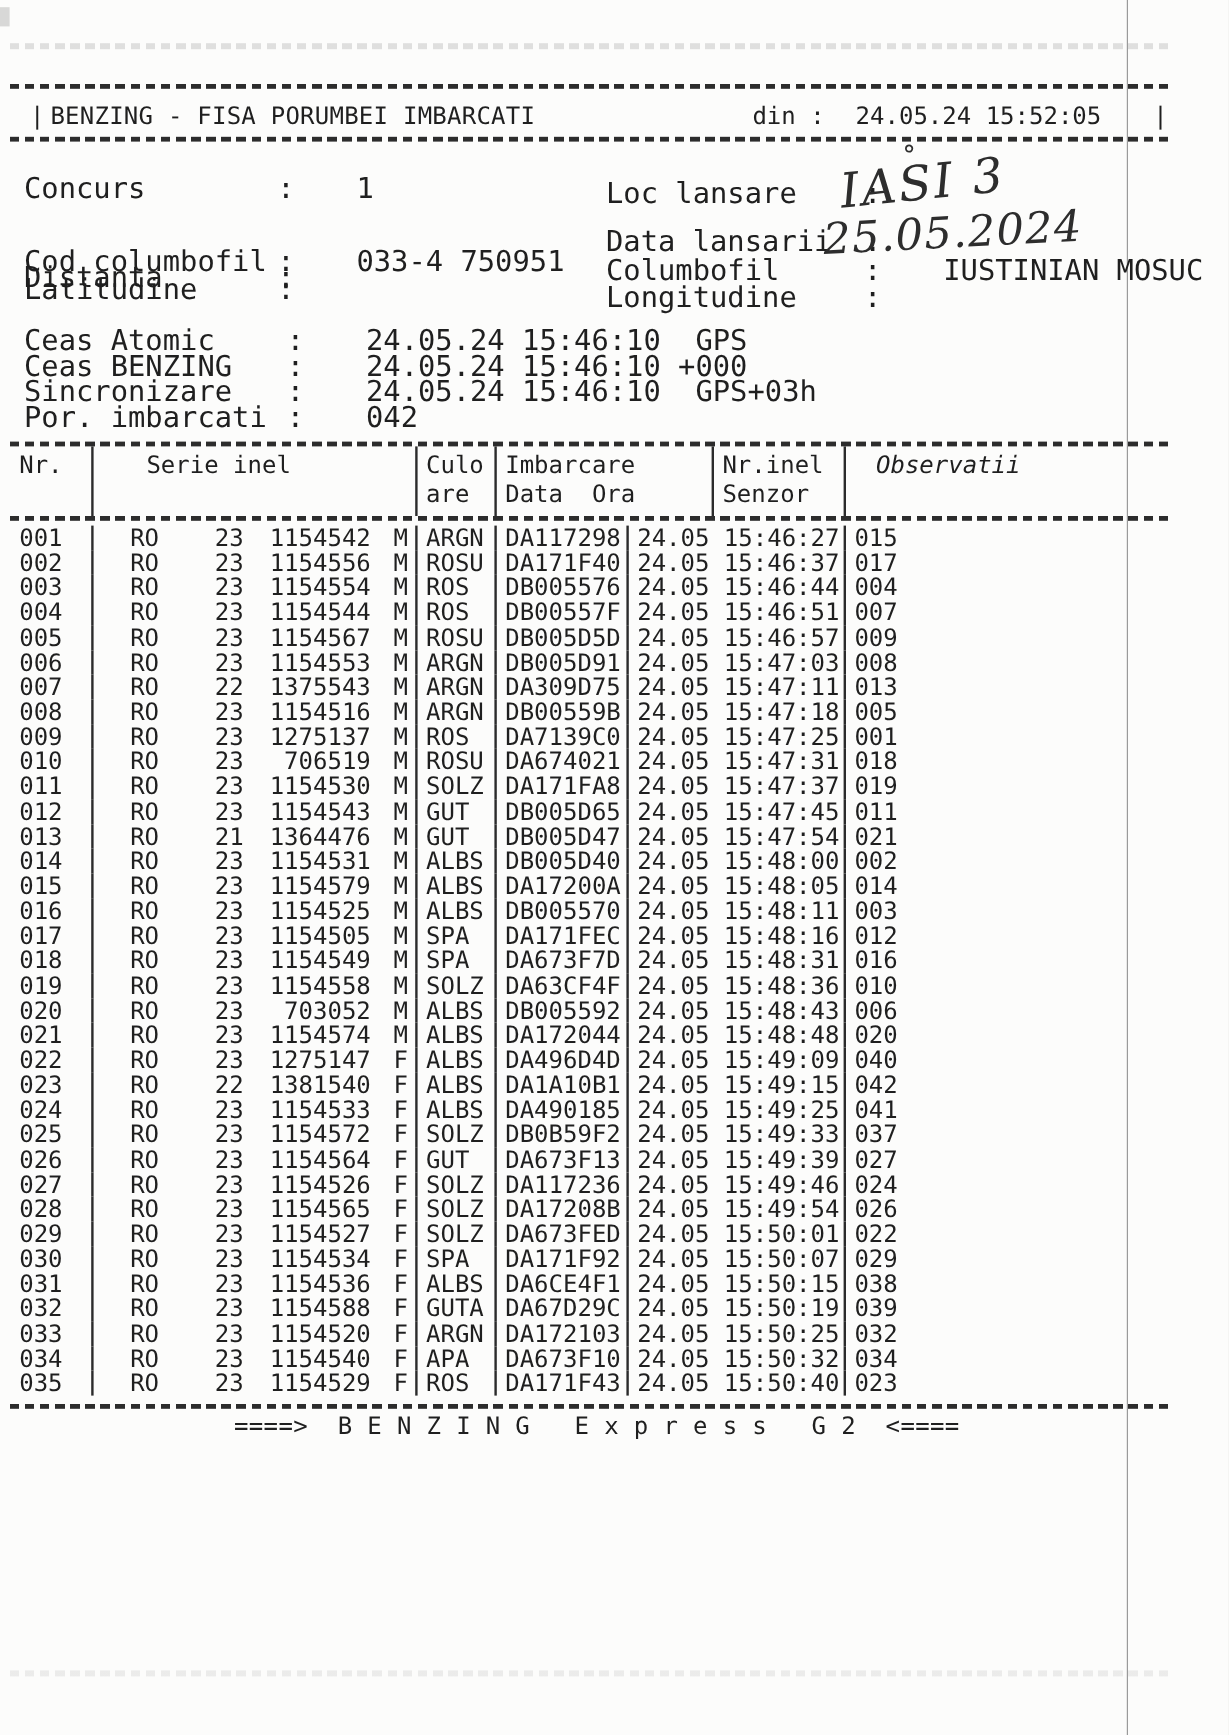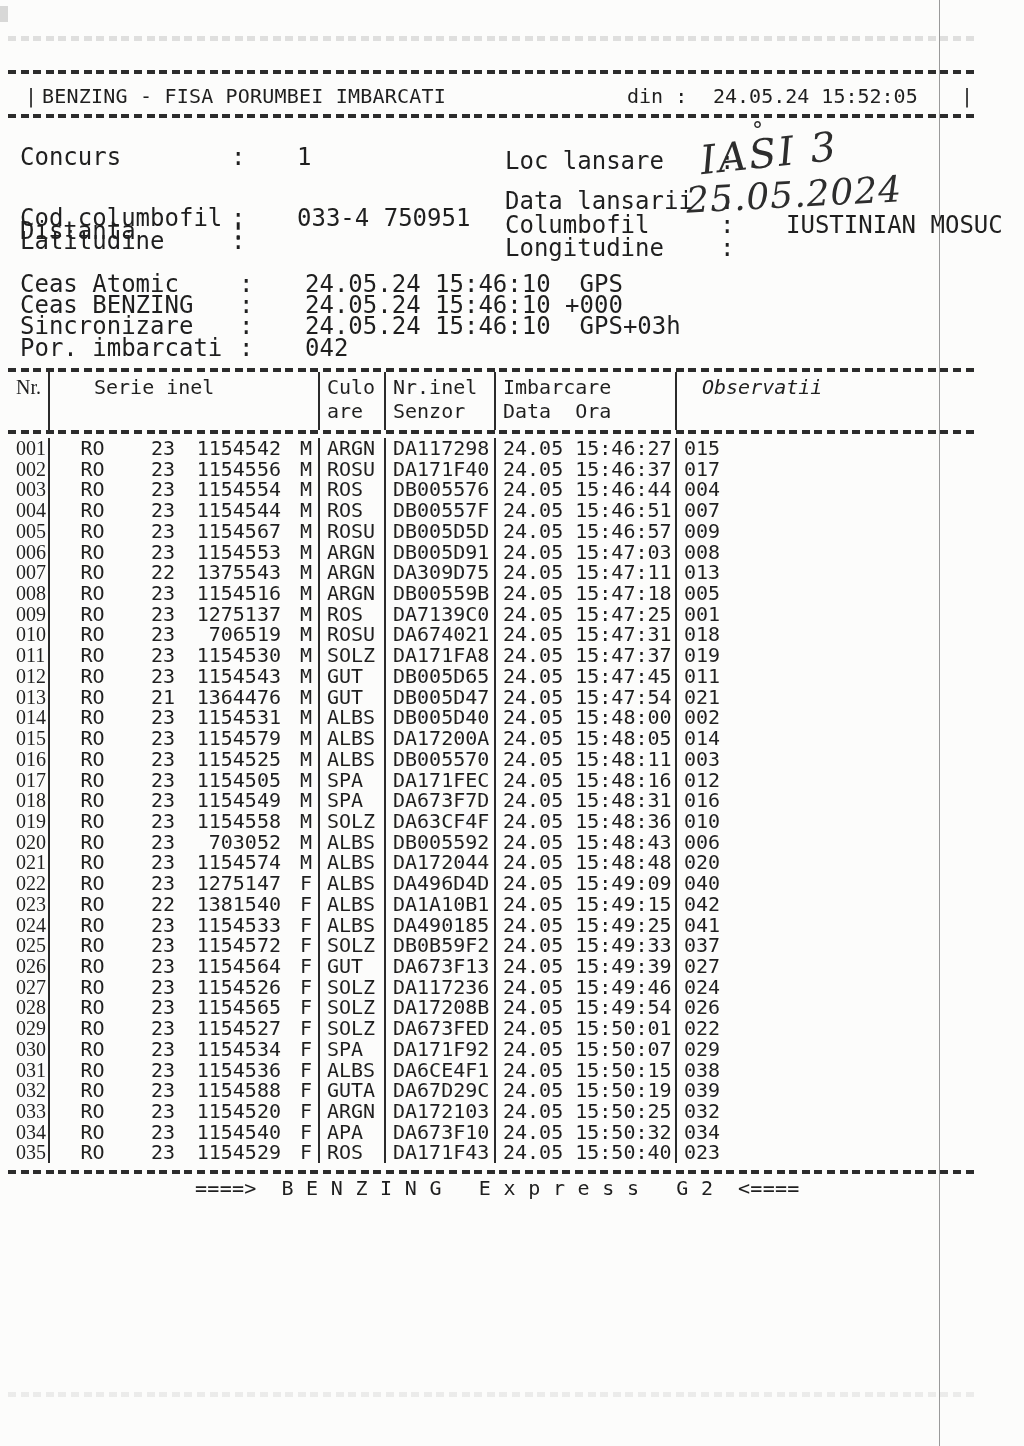--- a/index.html
+++ b/index.html
@@ -47,21 +47,21 @@
   .hand.ring{left:752px;top:118px;font-size:22px;transform:none;letter-spacing:0;}
   .hand.date{left:686px;top:174px;font-size:36px;transform:rotate(-3deg);letter-spacing:1px;}
   
   .thead{position:absolute;top:372px;left:0;width:939px;height:58px;display:flex;font-size:20px;line-height:24px;}
   .thead .hc{box-sizing:border-box;padding-top:3px;}
   .thead .hc div{white-space:pre;}
   .tbody{position:absolute;top:438px;left:0;width:939px;}
   .trow{display:flex;height:20.72px;font-size:20px;line-height:20.72px;}
   .cell{box-sizing:border-box;overflow:hidden;white-space:pre;}
   .b-r{border-right:2px solid #2b2b2b;}
-  .w-nr{width:50px;padding-left:16px;font-family:Liberation Serif, serif;}
+  .w-nr{width:78px;padding-left:16px;}
   .w-serie{width:270px;display:flex;}
   .w-cul{width:66px;padding-left:7px;}
   .w-sen{width:110px;padding-left:7px;}
   .w-imb{width:181px;padding-left:7px;}
   .w-obs{flex:1;padding-left:7px;}
   .s-country{display:inline-block;width:85px;text-align:center;}
   .s-year{display:inline-block;width:40px;text-align:right;}
   .s-num{display:inline-block;width:106px;text-align:right;}
   .s-sex{display:inline-block;flex:1;text-align:right;padding-right:6px;}
   .s-ora{margin-left:12px;}
@@ -165,27 +165,27 @@
     <div class="hc w-nr b-r h-nr" style="padding-left:16px;">
       <div>Nr.</div>
     </div>
     <div class="hc b-r h-serie" style="width:270px;padding-left:44px;">
       <div>Serie inel</div>
     </div>
     <div class="hc b-r h-cul" style="width:66px;">
       <div>Culo</div>
       <div>are</div>
     </div>
+    <div class="hc b-r h-imb" style="width:181px;">
+      <div>Imbarcare</div>
+      <div>Data  Ora</div>
+    </div>
     <div class="hc b-r h-sen" style="width:110px;">
       <div>Nr.inel</div>
       <div>Senzor</div>
-    </div>
-    <div class="hc b-r h-imb" style="width:181px;">
-      <div>Imbarcare</div>
-      <div>Data  Ora</div>
     </div>
     <div class="hc h-obs" style="flex:1;font-style:italic;">
       <div>Observatii</div>
     </div>
   </div>
 
   <div class="dash" style="top:430px;"></div>
 
   <div class="tbody">
       <div class="trow">

